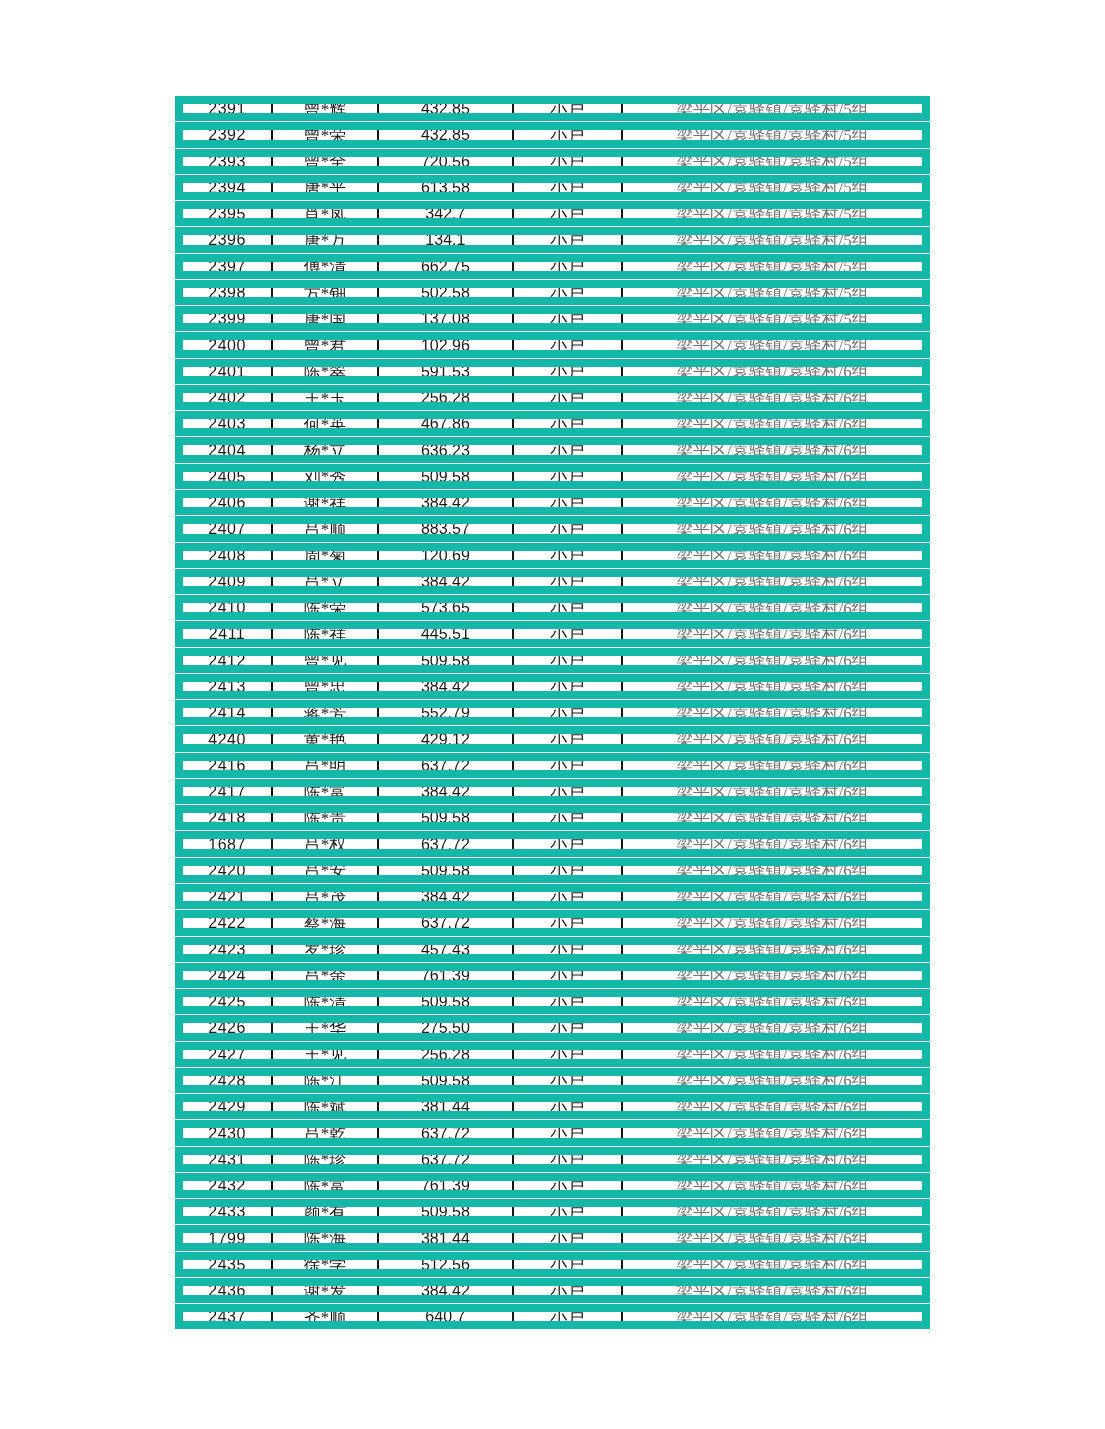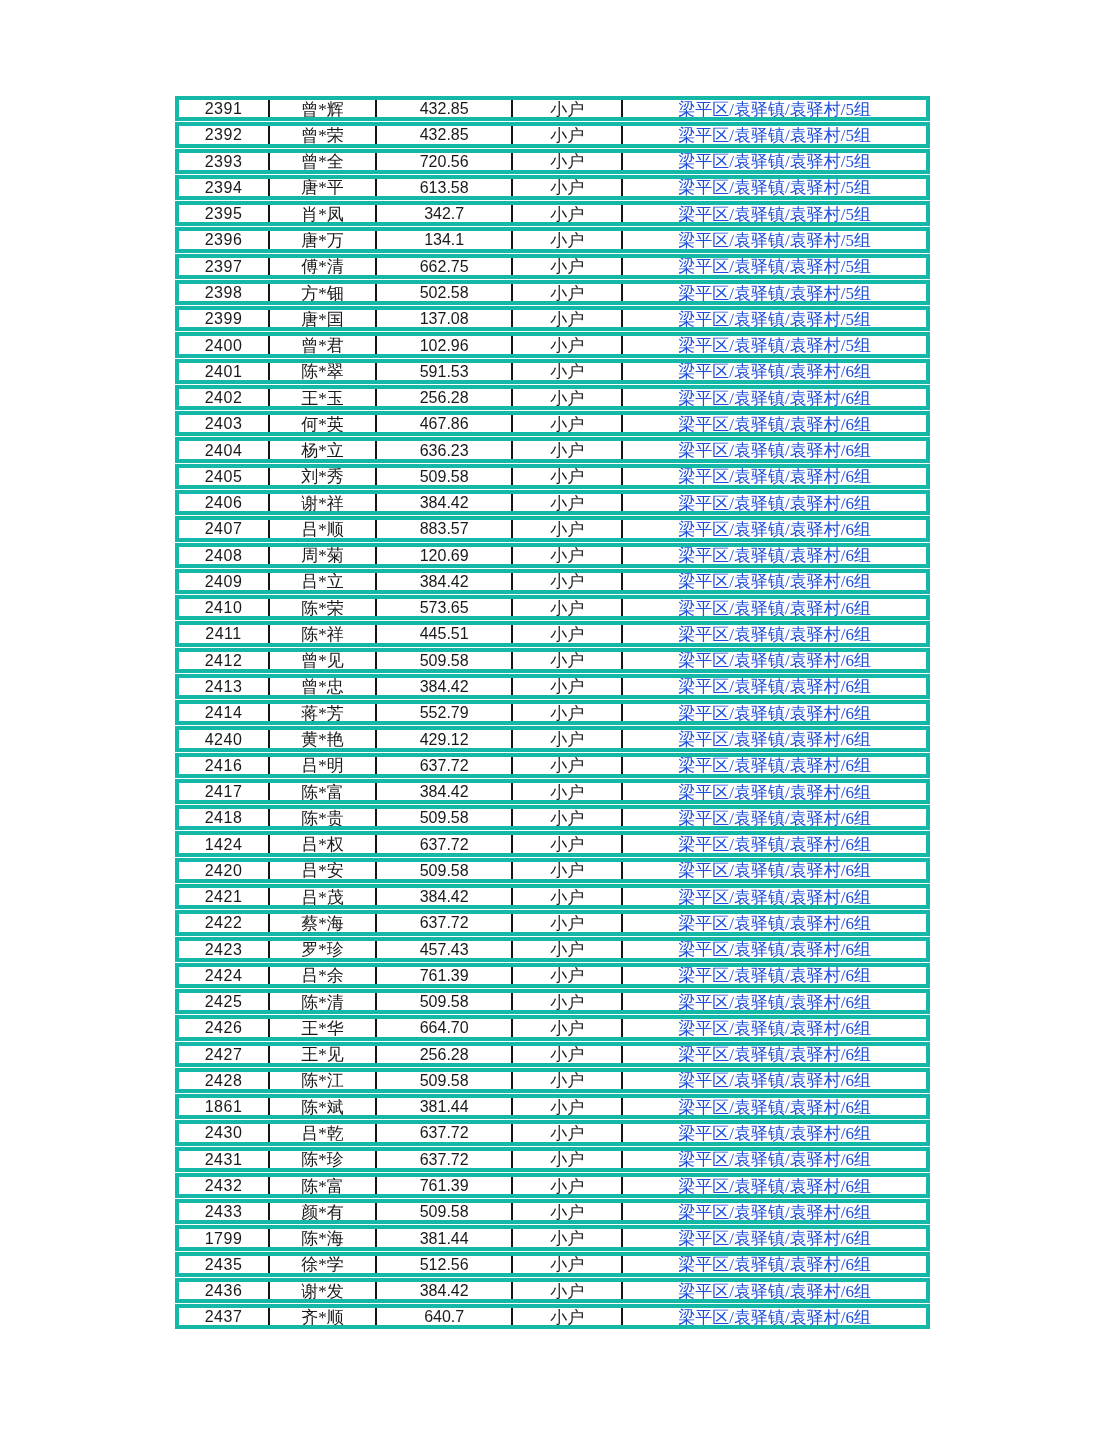--- a/index.html
+++ b/index.html
@@ -22,42 +22,42 @@
     top: 96px;
     width: 755px;
     display: flex;
     flex-direction: column;
     row-gap: 1px;
   }
   .row {
     box-sizing: border-box;
     display: flex;
     height: 25.27px;
-    border: 4px solid #14b8a6;
+    border: 8px solid #14b8a6;
     background: #ffffff;
   }
   .cell {
     box-sizing: border-box;
     display: flex;
     align-items: center;
     justify-content: center;
     overflow: hidden;
     white-space: nowrap;
     font-size: 16px;
     line-height: 1;
     padding-top: 1px;
   }
   .cell + .cell {
     border-left: 2px solid #161616;
   }
   .c-id     { width: 90px;  letter-spacing: 0.5px; }
   .c-name   { width: 108px; font-family: "Liberation Serif", "DejaVu Serif", serif; font-size: 17px; text-align: center; }
   .c-amount { width: 138px; text-align: right; }
   .c-type   { width: 111px; font-family: "Liberation Serif", "DejaVu Serif", serif; font-size: 17px; }
-  .c-location { width: 308px; font-family: "Liberation Serif", "DejaVu Serif", serif; font-size: 17px; color: #1d4ed8; }
+  .c-location { width: 308px; font-family: "Liberation Serif", "DejaVu Serif", serif; font-size: 17px; color: #737373; }
 </style>
 </head>
 <body>
 
 <div class="page">
   <div class="table" id="data-table">
   <div class="row">
     <div class="cell c-id">2391</div>
     <div class="cell c-name">曾*辉</div>
     <div class="cell c-amount">432.85</div>
@@ -275,21 +275,21 @@
 
   <div class="row">
     <div class="cell c-id">2418</div>
     <div class="cell c-name">陈*贵</div>
     <div class="cell c-amount">509.58</div>
     <div class="cell c-type">小户</div>
     <div class="cell c-location">梁平区/袁驿镇/袁驿村/6组</div>
   </div>
 
   <div class="row">
-    <div class="cell c-id">1424</div>
+    <div class="cell c-id">1687</div>
     <div class="cell c-name">吕*权</div>
     <div class="cell c-amount">637.72</div>
     <div class="cell c-type">小户</div>
     <div class="cell c-location">梁平区/袁驿镇/袁驿村/6组</div>
   </div>
 
   <div class="row">
     <div class="cell c-id">2420</div>
     <div class="cell c-name">吕*安</div>
     <div class="cell c-amount">509.58</div>
@@ -333,21 +333,21 @@
     <div class="cell c-id">2425</div>
     <div class="cell c-name">陈*清</div>
     <div class="cell c-amount">509.58</div>
     <div class="cell c-type">小户</div>
     <div class="cell c-location">梁平区/袁驿镇/袁驿村/6组</div>
   </div>
 
   <div class="row">
     <div class="cell c-id">2426</div>
     <div class="cell c-name">王*华</div>
-    <div class="cell c-amount">664.70</div>
+    <div class="cell c-amount">275.50</div>
     <div class="cell c-type">小户</div>
     <div class="cell c-location">梁平区/袁驿镇/袁驿村/6组</div>
   </div>
 
   <div class="row">
     <div class="cell c-id">2427</div>
     <div class="cell c-name">王*见</div>
     <div class="cell c-amount">256.28</div>
     <div class="cell c-type">小户</div>
     <div class="cell c-location">梁平区/袁驿镇/袁驿村/6组</div>
@@ -355,21 +355,21 @@
 
   <div class="row">
     <div class="cell c-id">2428</div>
     <div class="cell c-name">陈*江</div>
     <div class="cell c-amount">509.58</div>
     <div class="cell c-type">小户</div>
     <div class="cell c-location">梁平区/袁驿镇/袁驿村/6组</div>
   </div>
 
   <div class="row">
-    <div class="cell c-id">1861</div>
+    <div class="cell c-id">2429</div>
     <div class="cell c-name">陈*斌</div>
     <div class="cell c-amount">381.44</div>
     <div class="cell c-type">小户</div>
     <div class="cell c-location">梁平区/袁驿镇/袁驿村/6组</div>
   </div>
 
   <div class="row">
     <div class="cell c-id">2430</div>
     <div class="cell c-name">吕*乾</div>
     <div class="cell c-amount">637.72</div>

